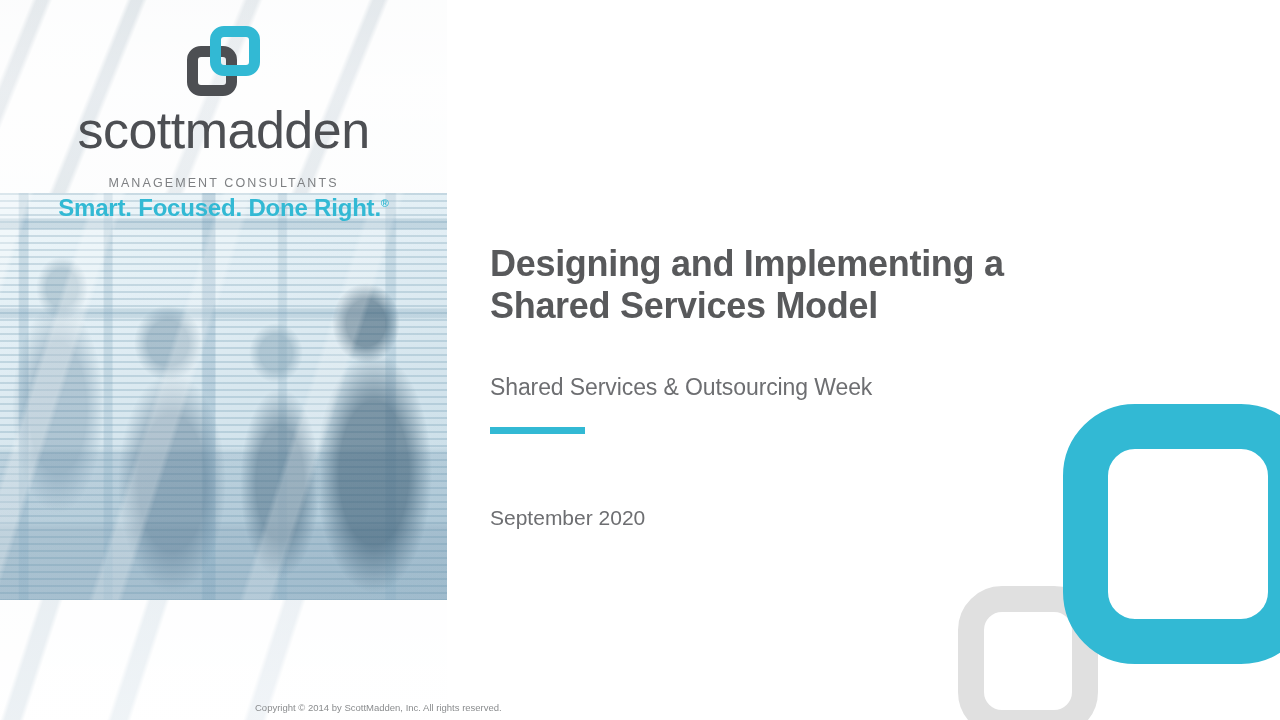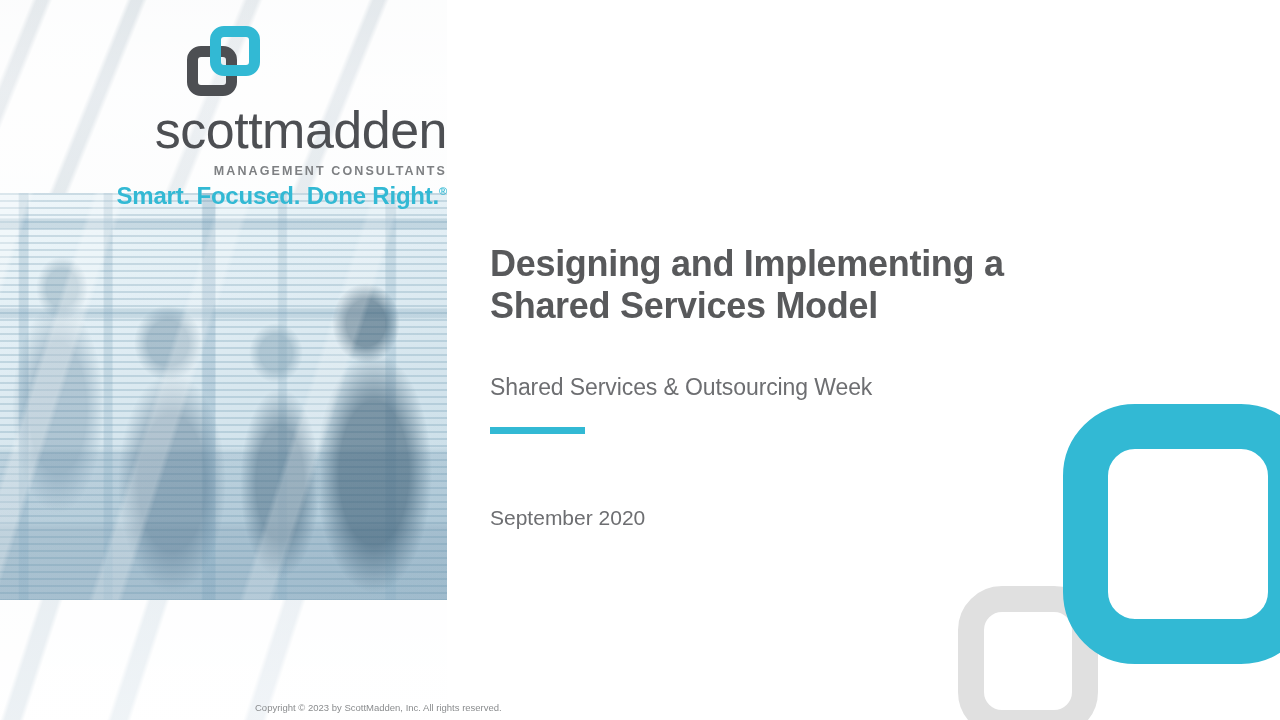--- a/index.html
+++ b/index.html
@@ -73,31 +73,31 @@
   .photo-bottom{
     position:absolute; left:0; top:600px; width:447px; height:120px;
     background:
       linear-gradient(108deg, rgba(255,255,255,.9) 0 8%, rgba(232,238,242,.8) 9% 12%, rgba(255,255,255,.95) 13% 30%,
         rgba(234,240,244,.7) 31% 34%, rgba(255,255,255,.95) 35% 58%, rgba(236,241,245,.7) 59% 62%,
         rgba(255,255,255,.95) 63% 100%),
       linear-gradient(180deg,#eef2f5 0%,#f6f8fa 60%,#fbfcfd 100%);
   }
 
   
-  .logo-block{ position:absolute; left:0; top:0; width:447px; z-index:5; text-align:right; }
+  .logo-block{ position:absolute; left:0; top:0; width:447px; z-index:5; text-align:center; }
   .logo-mark{ position:relative; width:74px; height:72px; margin:26px auto 0; }
   .sq{ position:absolute; width:50px; height:50px; border-radius:14px; }
   .sq-dark{ left:0; top:20px; border:11px solid #4d4f53; }
   .sq-cyan{ left:23px; top:0; border:11px solid #32b9d4; }
   .logo-word{
     font-size:52px; font-weight:400; color:#4d4f53; letter-spacing:-.5px;
     line-height:1; margin-top:6px;
   }
   .logo-sub{
-    font-size:12.5px; color:#7e8083; letter-spacing:2.1px; margin-top:8px; font-weight:700;
+    font-size:12.5px; color:#7e8083; letter-spacing:2.1px; margin-top:20px; font-weight:400;
   }
   .tagline{
     font-size:24px; font-weight:bold; color:#32b9d4; margin-top:4px; letter-spacing:-.2px;
   }
   .tagline sup{ font-size:11px; vertical-align:super; }
 
   
   .content{ position:absolute; left:490px; top:0; width:790px; height:639px; }
   .title{
     position:absolute; left:0; top:243px; width:620px;
@@ -158,13 +158,13 @@
   <div class="subtitle">Shared Services &amp; Outsourcing Week</div>
   <div class="accent-rule"></div>
   <div class="date">September 2020</div>
 </div>
 
 <div class="corner">
   <div class="corner-gray"></div>
   <div class="corner-cyan"></div>
 </div>
 
-<div class="copyright">Copyright © 2023 by ScottMadden, Inc. All rights reserved.</div>
+<div class="copyright">Copyright © 2014 by ScottMadden, Inc. All rights reserved.</div>
 
 </body></html>

